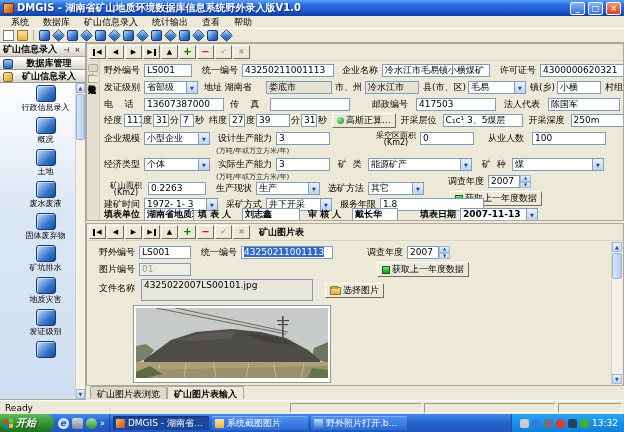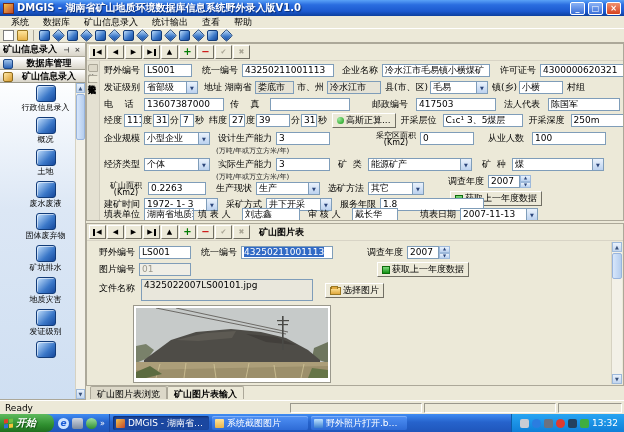--- a/index.html
+++ b/index.html
@@ -296,21 +296,21 @@
             <span class="inp" style="width:84px">4300000620321</span>
           </div>
 
           <div class="frow" style="top:19px;">
             <span class="lbl" style="width:40px">发证级别</span>
             <span class="combo" style="width:54px">
                 <span class="cv">省部级</span>
                 <span class="ca">▼</span>
               </span>
             <span class="lbl" style="margin-left:6px">地址 湖南省</span>
-            <span class="inp dis" style="width:39px;margin-left:3px">娄底市</span>
+            <span class="inp dis" style="width:66px;margin-left:14px">娄底市</span>
             <span class="lbl" style="margin-left:3px">市、州</span>
             <span class="inp dis" style="width:54px;margin-left:3px">冷水江市</span>
             <span class="lbl" style="margin-left:4px">县(市、区)</span>
             <span class="combo" style="width:58px;margin-left:2px">
                 <span class="cv">毛易</span>
                 <span class="ca">▼</span>
               </span>
             <span class="lbl" style="margin-left:4px">镇(乡)</span>
             <span class="inp" style="width:44px;margin-left:2px">小横</span>
             <span class="lbl" style="margin-left:4px">村组</span>
@@ -432,21 +432,21 @@
             <span class="lbl" style="width:40px;margin-left:8px">服务年限</span>
             <span class="inp" style="width:104px">1.8</span>
           </div>
 
           <div class="frow" style="top:146px; top:146px;">
           </div>
           <div class="frow" style="top:146px;">
           </div>
           <div class="frow" style="top:146px;"></div>
           <div class="frow" style="top:146px;"></div>
-          <div class="frow" style="top:146px;">
+          <div class="frow" style="top:146px;font-weight:bold;">
             <span class="lbl" style="width:40px">填表单位</span>
             <span class="inp" style="width:50px">湖南省地质环境</span>
             <span class="lbl" style="width:44px;margin-left:4px">填 表 人</span>
             <span class="inp" style="width:58px">刘志鑫</span>
             <span class="lbl" style="width:44px;margin-left:8px">审 核 人</span>
             <span class="inp" style="width:46px">戴长华</span>
             <span class="lbl" style="width:40px;margin-left:22px">填表日期</span>
             <span class="combo" style="width:78px">
                 <span class="cv">2007-11-13</span>
                 <span class="ca">▼</span>

